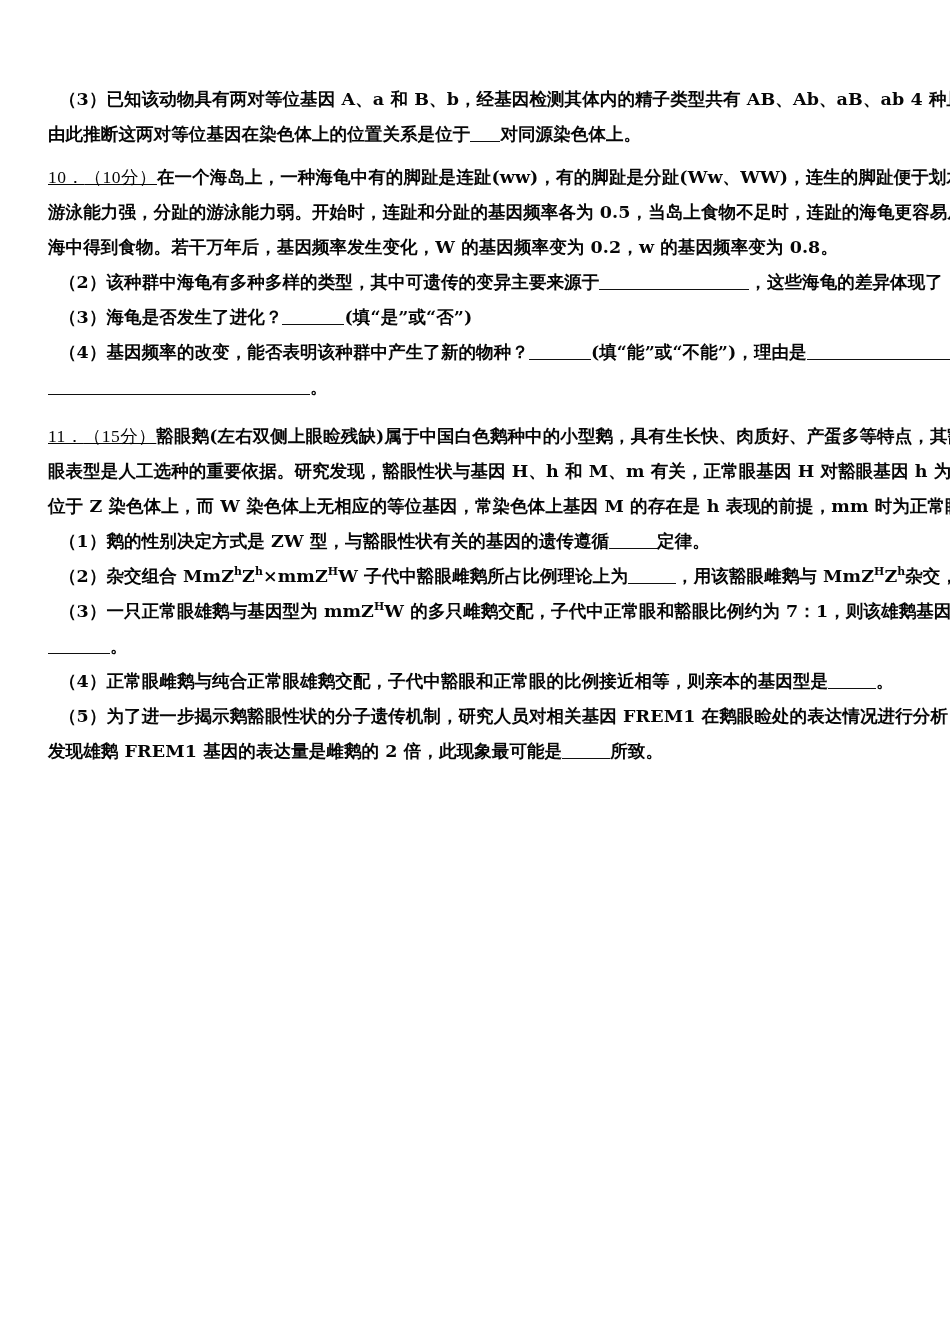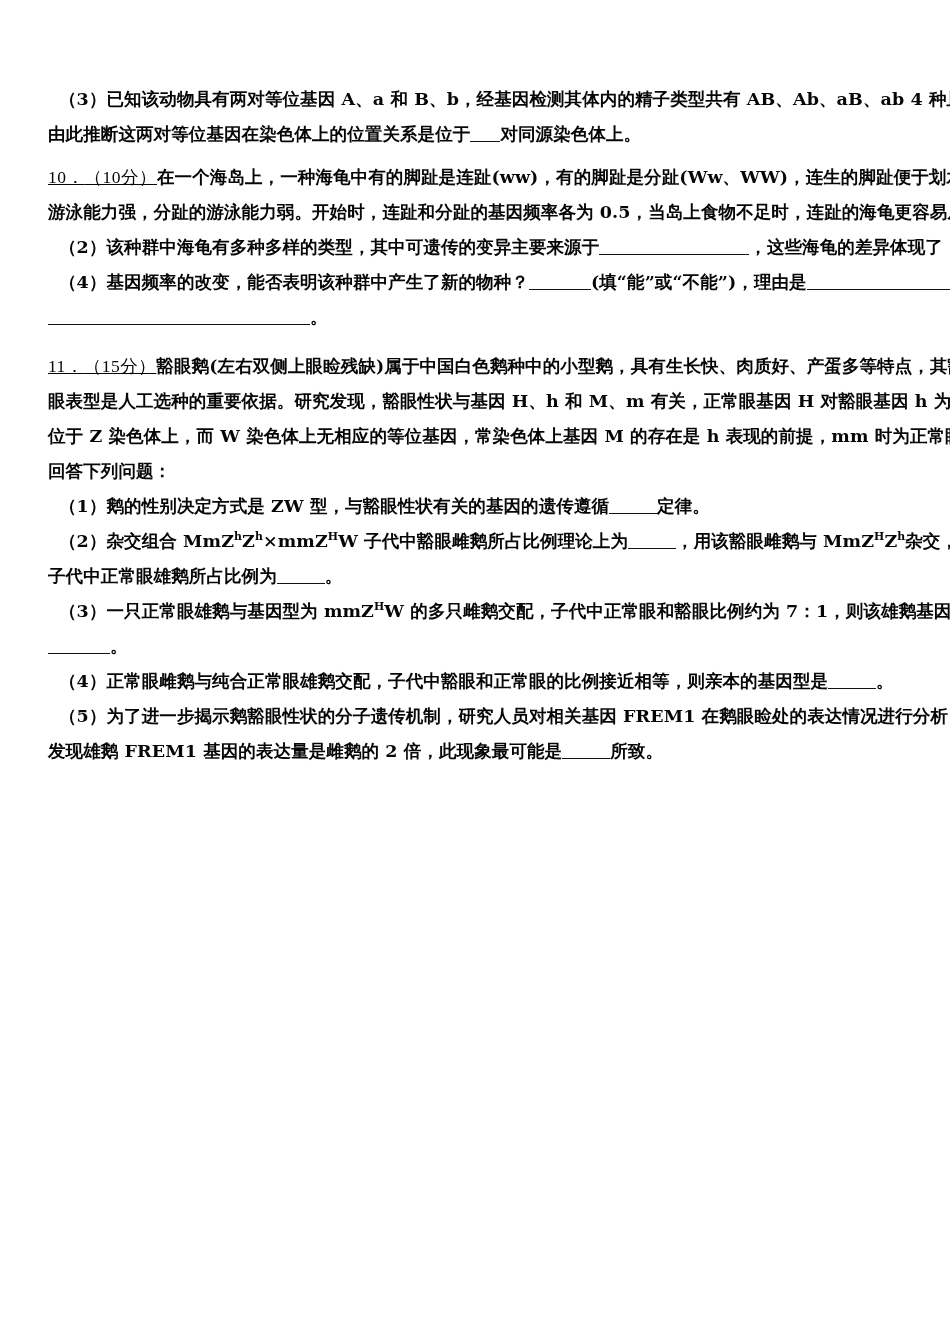--- a/index.html
+++ b/index.html
@@ -94,41 +94,41 @@
     <div class="blk">
       <div class="line indent"><span>（3）</span><span>已知该动物具有两对等位基因 A、a 和 B、b，经基因检测其体内的精子类型共有 AB、Ab、aB、ab 4 种且数量接近，</span></div>
       <div class="line"><span>由此推断这两对等位基因在染色体上的位置关系是位于</span><span class="blank b-xs"></span><span>对同源染色体上。</span></div>
     </div>
 
     <div class="gap-sm"></div>
 
     <div class="blk">
       <div class="line"><span class="qnum">10．</span><span class="qnum">（10分）</span><span>在一个海岛上，一种海龟中有的脚趾是连趾(ww)，有的脚趾是分趾(Ww、WW)，连生的脚趾便于划水，</span></div>
       <div class="line">游泳能力强，分趾的游泳能力弱。开始时，连趾和分趾的基因频率各为 0.5，当岛上食物不足时，连趾的海龟更容易从</div>
+      <div class="line">海中得到食物。若干万年后，基因频率发生变化，W 的基因频率变为 0.2，w 的基因频率变为 0.8。</div>
 
 
       <div class="line indent"><span>（2）</span><span>该种群中海龟有多种多样的类型，其中可遗传的变异主要来源于</span><span class="blank b-xl"></span><span>，这些海龟的差异体现了</span></div>
 
+      <div class="line indent"><span>（3）</span><span>海龟是否发生了进化？</span><span class="blank b-md"></span><span>(填“是”或“否”)</span></div>
 
       <div class="line indent"><span>（4）</span><span>基因频率的改变，能否表明该种群中产生了新的物种？</span><span class="blank b-md"></span><span>(填“能”或“不能”)，理由是</span><span class="blank b-xxl"></span></div>
       <div class="line"><span class="blank b-huge"></span><span>。</span></div>
     </div>
 
     <div class="gap-md"></div>
 
     <div class="blk">
       <div class="line"><span class="qnum">11．</span><span class="qnum">（15分）</span><span>豁眼鹅(左右双侧上眼睑残缺)属于中国白色鹅种中的小型鹅，具有生长快、肉质好、产蛋多等特点，其豁</span></div>
       <div class="line">眼表型是人工选种的重要依据。研究发现，豁眼性状与基因 H、h 和 M、m 有关，正常眼基因 H 对豁眼基因 h 为显性，</div>
       <div class="line">位于 Z 染色体上，而 W 染色体上无相应的等位基因，常染色体上基因 M 的存在是 h 表现的前提，mm 时为正常眼。请</div>
-      <div class="line">回答下列问题：</div>
 
       <div class="line indent"><span>（1）</span><span>鹅的性别决定方式是 ZW 型，与豁眼性状有关的基因的遗传遵循</span><span class="blank b-sm"></span><span>定律。</span></div>
 
       <div class="line indent"><span>（2）</span><span class="nowrap"><span>杂交组合 MmZ</span><sup>h</sup><span>Z</span><sup>h</sup><span>×mmZ</span><sup>H</sup></span><span>W 子代中豁眼雌鹅所占比例理论上为</span><span class="blank b-sm"></span><span>，用该豁眼雌鹅与 MmZ</span><span class="nowrap"><sup>H</sup><span>Z</span><sup>h</sup></span><span>杂交，理论上</span></div>
-      <div class="line"><span>子代中正常眼雄鹅所占比例为</span><span class="blank b-sm"></span><span>。</span></div>
 
       <div class="line indent"><span>（3）</span><span class="nowrap"><span>一只正常眼雄鹅与基因型为 mmZ</span><sup>H</sup></span><span>W 的多只雌鹅交配，子代中正常眼和豁眼比例约为 7：1，则该雄鹅基因型为</span></div>
       <div class="line"><span class="blank b-md"></span><span>。</span></div>
 
       <div class="line indent"><span>（4）</span><span>正常眼雌鹅与纯合正常眼雄鹅交配，子代中豁眼和正常眼的比例接近相等，则亲本的基因型是</span><span class="blank b-sm"></span><span>。</span></div>
 
       <div class="line indent"><span>（5）</span><span>为了进一步揭示鹅豁眼性状的分子遗传机制，研究人员对相关基因 FREM1 在鹅眼睑处的表达情况进行分析，</span></div>
       <div class="line"><span>发现雄鹅 FREM1 基因的表达量是雌鹅的 2 倍，此现象最可能是</span><span class="blank b-sm"></span><span>所致。</span></div>
     </div>
 

